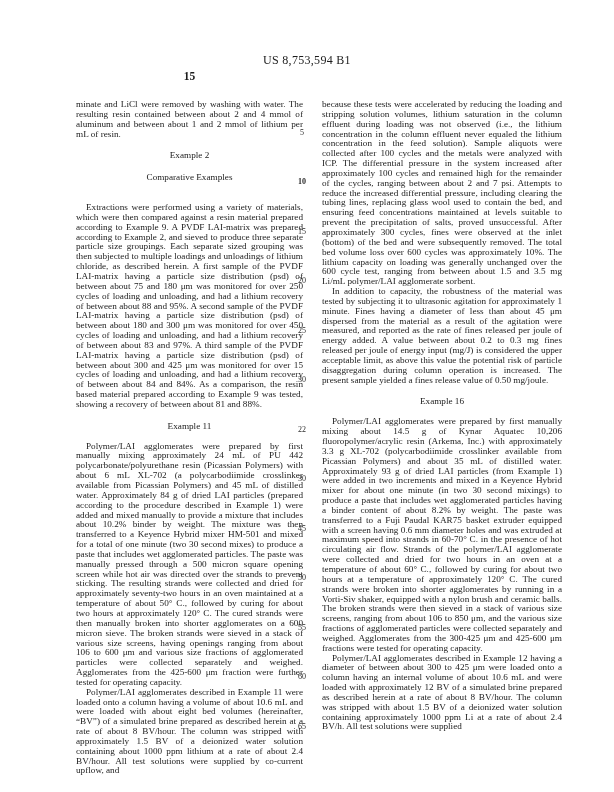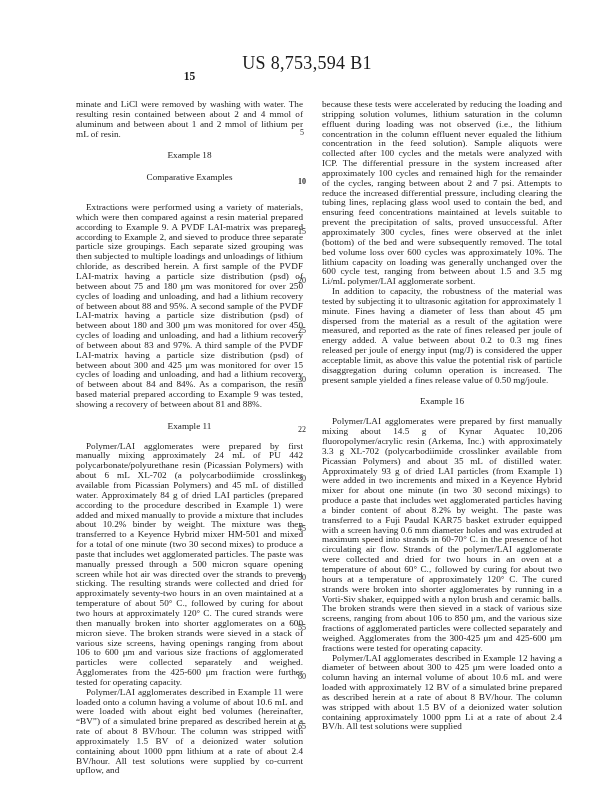--- a/index.html
+++ b/index.html
@@ -15,21 +15,21 @@
     font-family: "Liberation Serif", serif;
     color: #1c1c1c;
     overflow: hidden;
   }
   .patent-number {
     position: absolute;
     top: 53px;
     left: 0;
     width: 614px;
     text-align: center;
-    font-size: 18px;
+    font-size: 12px;
     letter-spacing: 0.3px;
   }
   .col-num {
     position: absolute;
     top: 70px;
     font-weight: bold;
     font-size: 11.5px;
   }
   .col-num.left  { left: 76px;  width: 227px; text-align: center; }
   .col-num.right { left: 322px; width: 212px; text-align: center; }
@@ -84,21 +84,21 @@
       <div class="line-no" style="top: 425px;">22</div>
       <div class="line-no" style="top: 474px;">30</div>
       <div class="line-no" style="top: 524px;">45</div>
       <div class="line-no" style="top: 573px;">50</div>
       <div class="line-no" style="top: 623px;">55</div>
       <div class="line-no" style="top: 672px;">60</div>
       <div class="line-no" style="top: 722px;">65</div>
     </div>
   <div class="column left" id="col-left">
       <p class="para">minate and LiCl were removed by washing with water. The resulting resin contained between about 2 and 4 mmol of aluminum and between about 1 and 2 mmol of lithium per mL of resin.</p>
-      <div class="heading">Example 18</div>
+      <div class="heading">Example 2</div>
       <div class="heading wide-after">Comparative Examples</div>
       <p class="para indent">Extractions were performed using a variety of materials, which were then compared against a resin material prepared according to Example 9. A PVDF LAI-matrix was prepared according to Example 2, and sieved to produce three separate particle size groupings. Each separate sized grouping was then subjected to multiple loadings and unloadings of lithium chloride, as described herein. A first sample of the PVDF LAI-matrix having a particle size distribution (psd) of between about 75 and 180 μm was monitored for over 250 cycles of loading and unloading, and had a lithium recovery of between about 88 and 95%. A second sample of the PVDF LAI-matrix having a particle size distribution (psd) of between about 180 and 300 μm was monitored for over 450 cycles of loading and unloading, and had a lithium recovery of between about 83 and 97%. A third sample of the PVDF LAI-matrix having a particle size distribution (psd) of between about 300 and 425 μm was monitored for over 15 cycles of loading and unloading, and had a lithium recovery of between about 84 and 84%. As a comparison, the resin based material prepared according to Example 9 was tested, showing a recovery of between about 81 and 88%.</p>
       <div class="heading">Example 11</div>
       <p class="para indent">Polymer/LAI agglomerates were prepared by first manually mixing approximately 24 mL of PU 442 polycarbonate/polyurethane resin (Picassian Polymers) with about 6 mL XL-702 (a polycarbodiimide crosslinker available from Picassian Polymers) and 45 mL of distilled water. Approximately 84 g of dried LAI particles (prepared according to the procedure described in Example 1) were added and mixed manually to provide a mixture that includes about 10.2% binder by weight. The mixture was then transferred to a Keyence Hybrid mixer HM-501 and mixed for a total of one minute (two 30 second mixes) to produce a paste that includes wet agglomerated particles. The paste was manually pressed through a 500 micron square opening screen while hot air was directed over the strands to prevent sticking. The resulting strands were collected and dried for approximately seventy-two hours in an oven maintained at a temperature of about 50° C., followed by curing for about two hours at approximately 120° C. The cured strands were then manually broken into shorter agglomerates on a 600 micron sieve. The broken strands were sieved in a stack of various size screens, having openings ranging from about 106 to 600 μm and various size fractions of agglomerated particles were collected separately and weighed. Agglomerates from the 425-600 μm fraction were further tested for operating capacity.</p>
       <p class="para indent">Polymer/LAI agglomerates described in Example 11 were loaded onto a column having a volume of about 10.6 mL and were loaded with about eight bed volumes (hereinafter, “BV”) of a simulated brine prepared as described herein at a rate of about 8 BV/hour. The column was stripped with approximately 1.5 BV of a deionized water solution containing about 1000 ppm lithium at a rate of about 2.4 BV/hour. All test solutions were supplied by co-current upflow, and</p>
     </div>
   <div class="column right" id="col-right">
       <p class="para">because these tests were accelerated by reducing the loading and stripping solution volumes, lithium saturation in the column effluent during loading was not observed (i.e., the lithium concentration in the column effluent never equaled the lithium concentration in the feed solution). Sample aliquots were collected after 100 cycles and the metals were analyzed with ICP. The differential pressure in the system increased after approximately 100 cycles and remained high for the remainder of the cycles, ranging between about 2 and 7 psi. Attempts to reduce the increased differential pressure, including clearing the tubing lines, replacing glass wool used to contain the bed, and ensuring feed concentrations maintained at levels suitable to prevent the precipitation of salts, proved unsuccessful. After approximately 300 cycles, fines were observed at the inlet (bottom) of the bed and were subsequently removed. The total bed volume loss over 600 cycles was approximately 10%. The lithium capacity on loading was generally unchanged over the 600 cycle test, ranging from between about 1.5 and 3.5 mg Li/mL polymer/LAI agglomerate sorbent.</p>
       <p class="para indent">In addition to capacity, the robustness of the material was tested by subjecting it to ultrasonic agitation for approximately 1 minute. Fines having a diameter of less than about 45 μm dispersed from the material as a result of the agitation were measured, and reported as the rate of fines released per joule of energy added. A value between about 0.2 to 0.3 mg fines released per joule of energy input (mg/J) is considered the upper acceptable limit, as above this value the potential risk of particle disaggregation during column operation is increased. The present sample yielded a fines release value of 0.50 mg/joule.</p>
       <div class="heading">Example 16</div>

